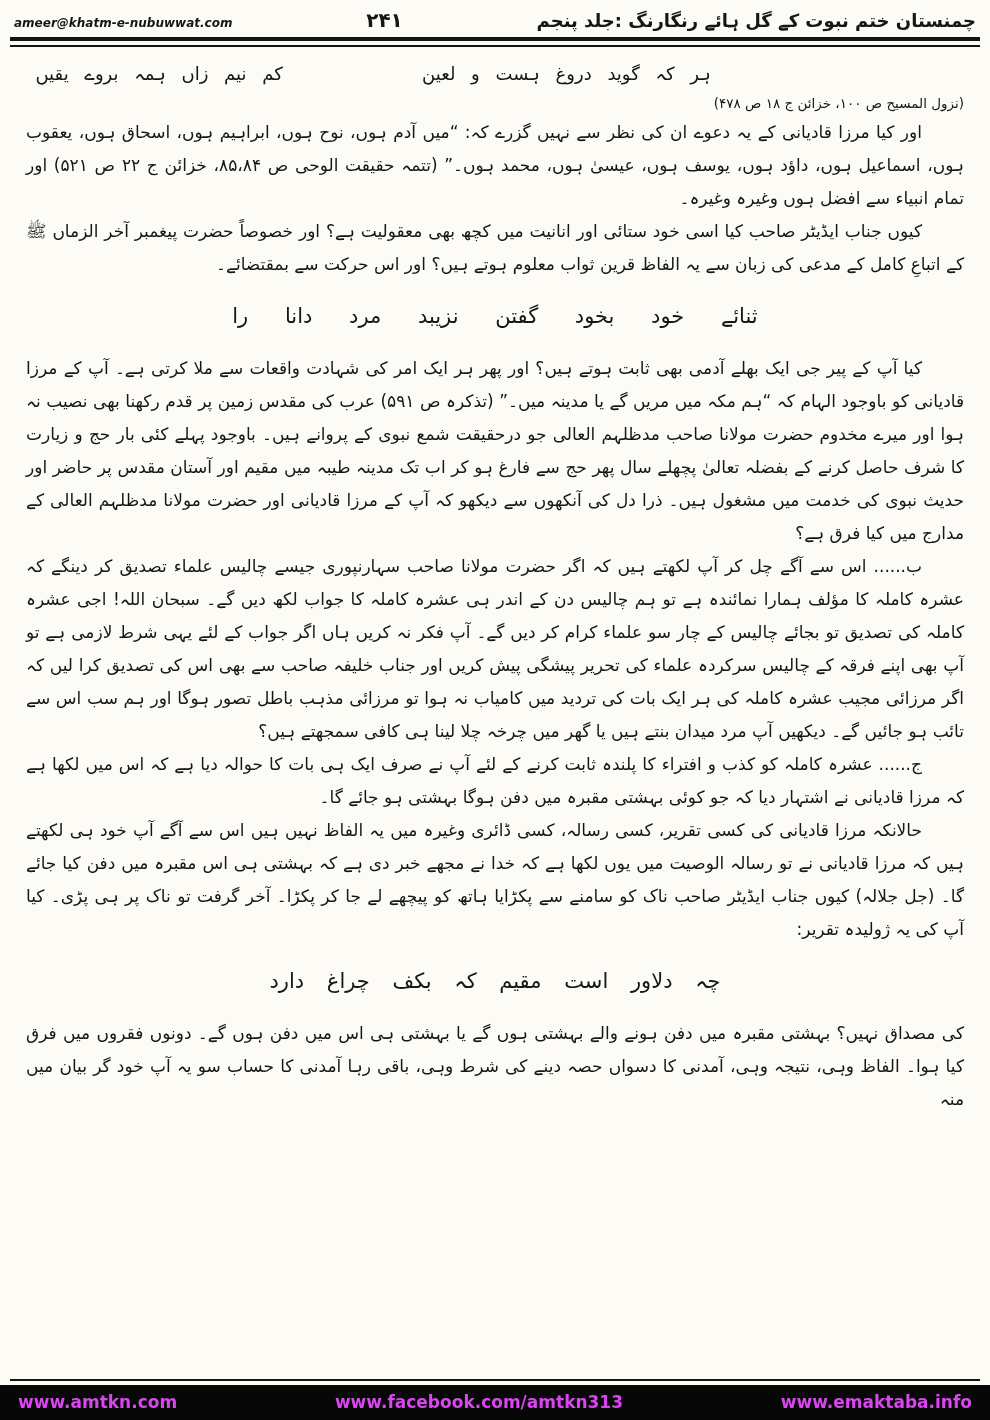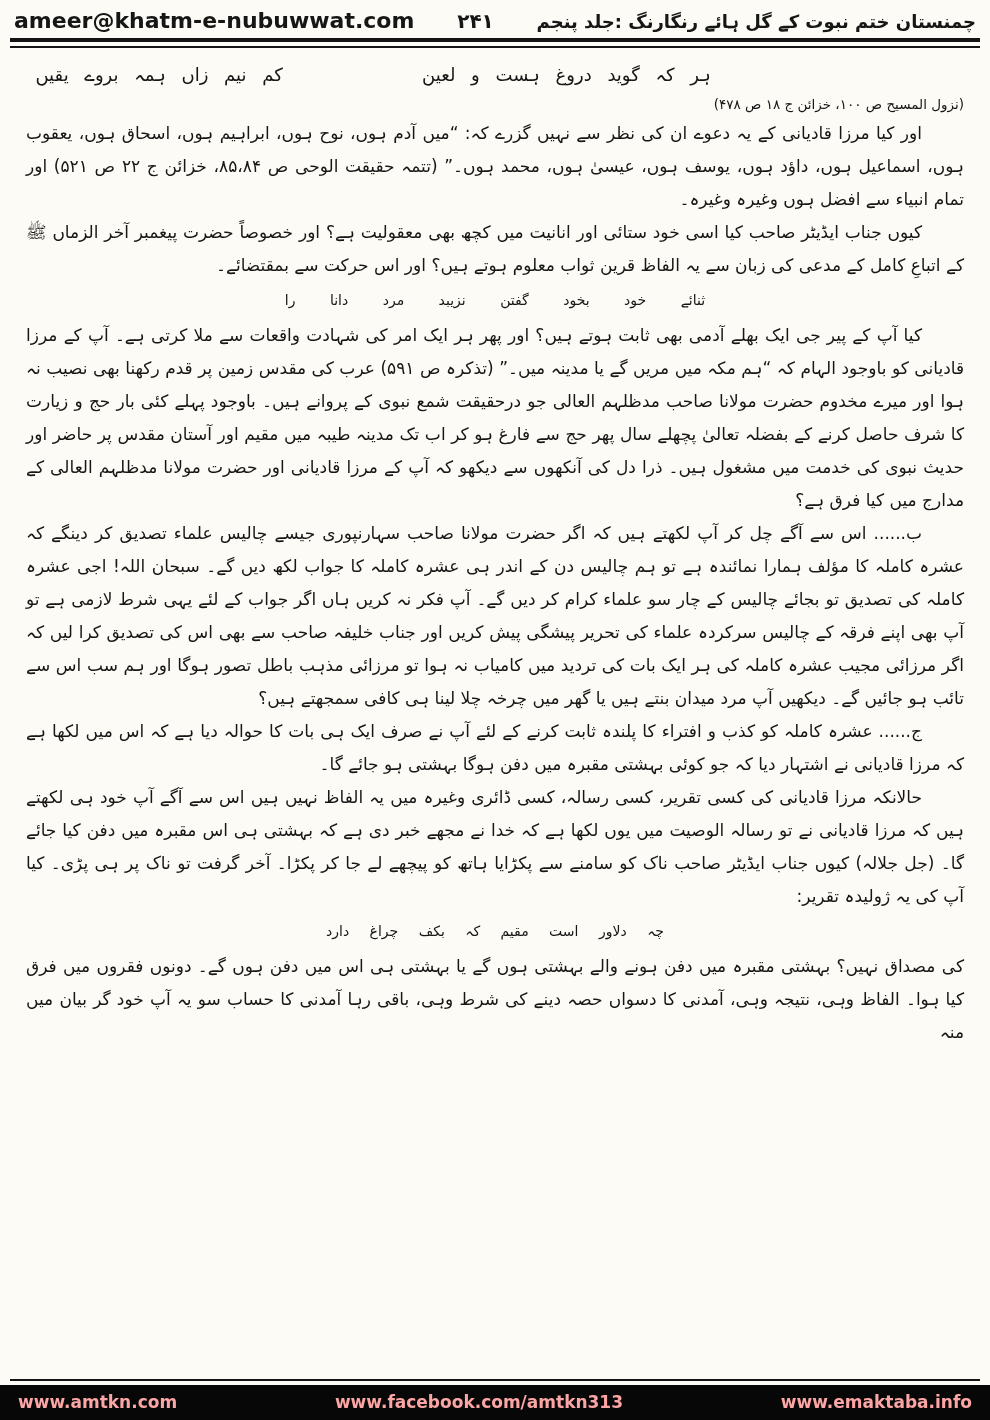--- a/index.html
+++ b/index.html
@@ -17,21 +17,21 @@
     box-sizing: border-box;
   }
   
   .hdr {
     display: flex; justify-content: space-between; align-items: baseline;
     direction: rtl;
     padding: 8px 14px 3px 14px;
   }
   .hdr-title { font-size: 18px; font-weight: bold; white-space: nowrap; }
   .hdr-page  { font-size: 20px; font-weight: bold; }
-  .hdr-email { font-size: 22px; font-weight: bold; direction: ltr; unicode-bidi: embed; }
+  .hdr-email { font-size: 12px; font-weight: bold; direction: ltr; unicode-bidi: embed; font-style: italic; }
   .hdr-rule {
     margin: 2px 10px 0 10px;
     height: 4px;
     border-top: 4px solid #141414;
     border-bottom: 2px solid #141414;
   }
   
   .main {
     flex: 1;
     direction: rtl;
@@ -53,33 +53,33 @@
     text-align: right;
     font-size: 13.5px;
     line-height: 26px;
     padding-left: 2px;
   }
   .para { margin: 0; text-indent: 42px; }
   .para.no-indent { text-indent: 0; }
   .verse {
     text-align: center;
     text-indent: 0;
-    font-size: 14px;
+    font-size: 21px;
     word-spacing: 16px;
-    margin: 2px 0;
+    margin: 19px 0;
   }
   .verse.wide { word-spacing: 30px; }
   
   .ftr-rule {
     border-top: 2.5px solid #141414;
     margin: 2px 10px 4px 10px;
   }
   .ftr {
     background: #070707;
-    color: #fca5a5;
+    color: #d946ef;
     display: flex; justify-content: space-between; align-items: center;
     direction: ltr;
     padding: 7px 18px 8px 18px;
     font-weight: bold;
     font-size: 17px;
   }
 </style>
 </head>
 <body>
 

